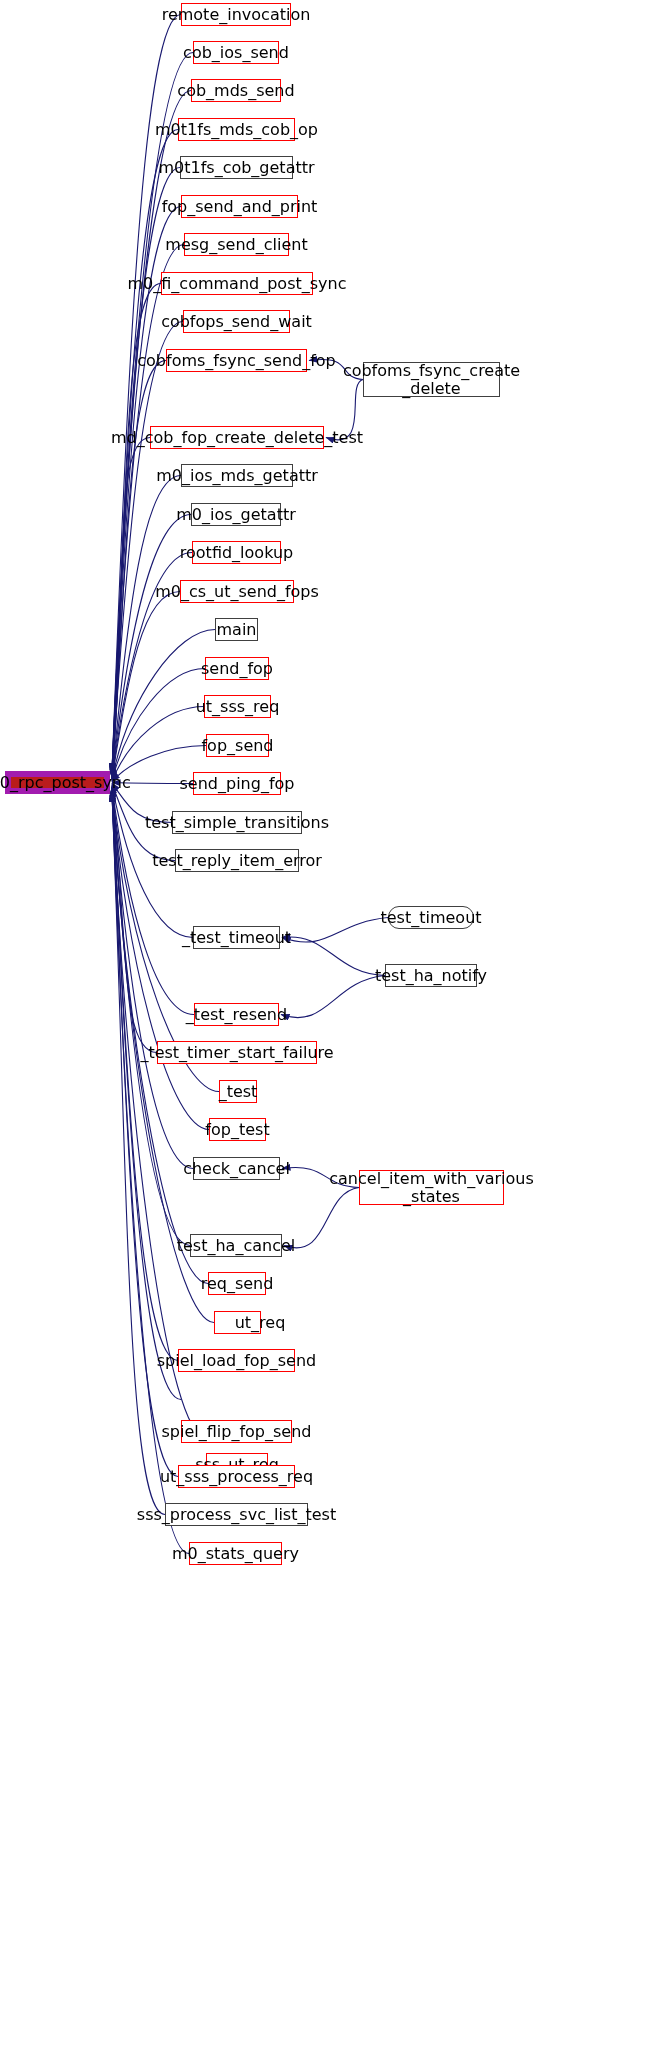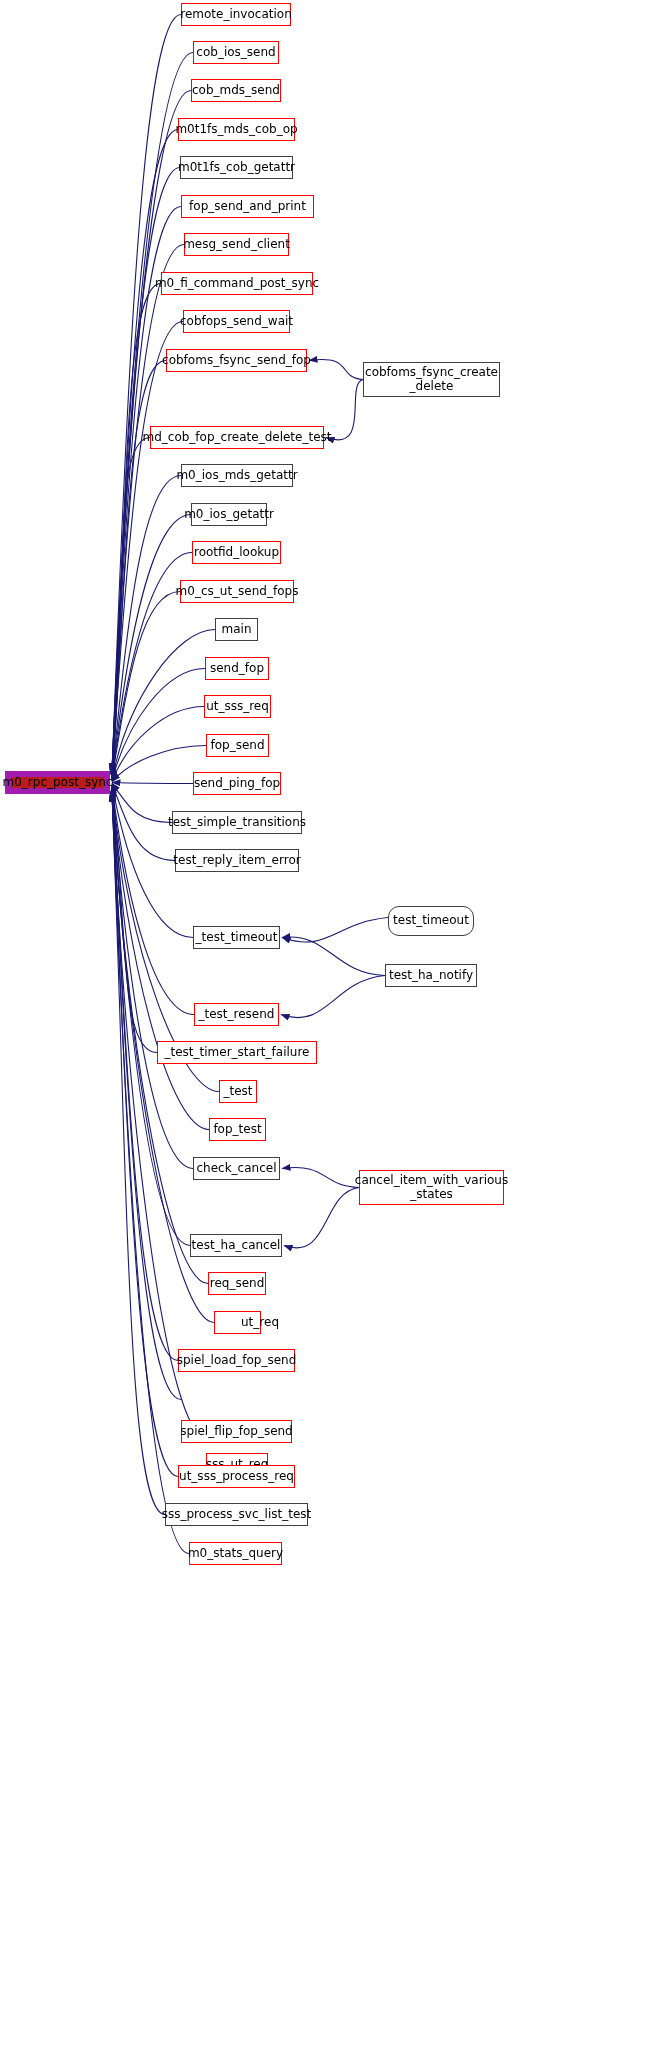--- a/index.html
+++ b/index.html
@@ -1,21 +1,21 @@
 <!DOCTYPE html>
 <html><head>
 <meta charset="utf-8">
 <style>
   html,body{margin:0;padding:0;background:#ffffff;}
   body{width:669px;height:2064px;overflow:hidden;font-family:"DejaVu Sans",sans-serif;}
   #graph{position:relative;width:669px;height:2064px;background:#fff;}
   svg#edges{position:absolute;left:0;top:0;width:669px;height:2064px;}
   .node{position:absolute;box-sizing:border-box;background:#ffffff;
         display:flex;align-items:center;justify-content:center;text-align:center;
-        font-family:"DejaVu Sans",sans-serif;font-size:12px;color:#000000;
+        font-family:"DejaVu Sans",sans-serif;font-size:16px;color:#000000;
         line-height:1.12;white-space:pre;}
   .node.red{border:1px solid #ff0000;}
   .node.dark{border:1px solid #404040;}
   .node.root{border:6px solid #a21caf;background:#b91c1c;}
 </style>
 </head>
 <body>
 
 <div id="graph">
   <svg id="edges" viewBox="0 0 669 2064" xmlns="http://www.w3.org/2000/svg">
@@ -70,28 +70,28 @@
         <path d="M359,1187.5 C320.5,1185.7 328,1162.5 282,1168.5" fill="none" stroke="#191970" stroke-width="1.1" marker-end="url(#arw)"></path>
         <path d="M359,1187.5 C321.5,1192.3 330,1261.5 284,1245.5" fill="none" stroke="#191970" stroke-width="1.1" marker-end="url(#arw)"></path>
       </g>
   </svg>
 <div class="node root" style="left: 5px; top: 771px; width: 105px; height: 23px;">m0_rpc_post_sync</div>
     <div class="node red" style="left: 181px; top: 3px; width: 110px; height: 23px;">remote_invocation</div>
     <div class="node red" style="left: 193px; top: 41px; width: 86px; height: 23px;">cob_ios_send</div>
     <div class="node red" style="left: 191px; top: 79px; width: 90px; height: 23px;">cob_mds_send</div>
     <div class="node red" style="left: 178px; top: 118px; width: 117px; height: 23px;">m0t1fs_mds_cob_op</div>
     <div class="node dark" style="left: 180px; top: 156px; width: 113px; height: 23px;">m0t1fs_cob_getattr</div>
-    <div class="node red" style="left: 181px; top: 195px; width: 133px; height: 23px;">fop_send_and_print</div>
+    <div class="node red" style="left: 181px; top: 195px; width: 117px; height: 23px;">fop_send_and_print</div>
     <div class="node red" style="left: 184px; top: 233px; width: 105px; height: 23px;">mesg_send_client</div>
     <div class="node red" style="left: 161px; top: 272px; width: 152px; height: 23px;">m0_fi_command_post_sync</div>
     <div class="node red" style="left: 183px; top: 310px; width: 107px; height: 23px;">cobfops_send_wait</div>
     <div class="node red" style="left: 166px; top: 349px; width: 141px; height: 23px;">cobfoms_fsync_send_fop</div>
     <div class="node red" style="left: 150px; top: 426px; width: 174px; height: 23px;">md_cob_fop_create_delete_test</div>
     <div class="node dark" style="left: 181px; top: 464px; width: 112px; height: 23px;">m0_ios_mds_getattr</div>
-    <div class="node dark" style="left: 191px; top: 503px; width: 76px; height: 23px; text-align: right;">m0_ios_getattr</div>
+    <div class="node dark" style="left: 191px; top: 503px; width: 90px; height: 23px; text-align: right;">m0_ios_getattr</div>
     <div class="node red" style="left: 192px; top: 541px; width: 89px; height: 23px;">rootfid_lookup</div>
     <div class="node red" style="left: 180px; top: 580px; width: 114px; height: 23px;">m0_cs_ut_send_fops</div>
     <div class="node dark" style="left: 215px; top: 618px; width: 43px; height: 23px;">main</div>
     <div class="node red" style="left: 205px; top: 657px; width: 64px; height: 23px;">send_fop</div>
     <div class="node red" style="left: 204px; top: 695px; width: 67px; height: 23px;">ut_sss_req</div>
     <div class="node red" style="left: 206px; top: 734px; width: 63px; height: 23px;">fop_send</div>
     <div class="node red" style="left: 193px; top: 772px; width: 88px; height: 23px;">send_ping_fop</div>
     <div class="node dark" style="left: 172px; top: 811px; width: 130px; height: 23px;">test_simple_transitions</div>
     <div class="node dark" style="left: 175px; top: 849px; width: 124px; height: 23px;">test_reply_item_error</div>
     <div class="node dark" style="left: 193px; top: 926px; width: 87px; height: 23px;">_test_timeout</div>
@@ -104,17 +104,17 @@
     <div class="node red" style="left: 208px; top: 1272px; width: 58px; height: 23px;">req_send</div>
     <div class="node red" style="left: 214px; top: 1311px; width: 45px; height: 23px; padding-left: 45px;">ut_req</div>
     <div class="node red" style="left: 178px; top: 1349px; width: 117px; height: 23px;">spiel_load_fop_send</div>
     <div class="node red" style="left: 181px; top: 1388px; width: 111px; height: 23px; margin-top: 32px;">spiel_flip_fop_send</div>
     <div class="node red" style="left: 206px; top: 1426px; width: 62px; height: 23px; margin-top: 27px;">sss_ut_req</div>
     <div class="node red" style="left: 178px; top: 1465px; width: 117px; height: 23px;">ut_sss_process_req</div>
     <div class="node dark" style="left: 165px; top: 1503px; width: 143px; height: 23px;">sss_process_svc_list_test</div>
     <div class="node red" style="left: 189px; top: 1542px; width: 93px; height: 23px;">m0_stats_query</div>
     <div class="node dark" style="left: 363px; top: 362px; width: 137px; height: 35px;">cobfoms_fsync_create
 _delete</div>
-    <div class="node dark" style="left: 388px; top: 906px; width: 86px; height: 30px; border-radius: 11px;">test_timeout</div>
+    <div class="node dark" style="left: 388px; top: 906px; width: 86px; height: 23px; border-radius: 11px;">test_timeout</div>
     <div class="node dark" style="left: 385px; top: 964px; width: 92px; height: 23px;">test_ha_notify</div>
     <div class="node red" style="left: 359px; top: 1170px; width: 145px; height: 35px;">cancel_item_with_various
 _states</div>
   </div>
 
 </body></html>

